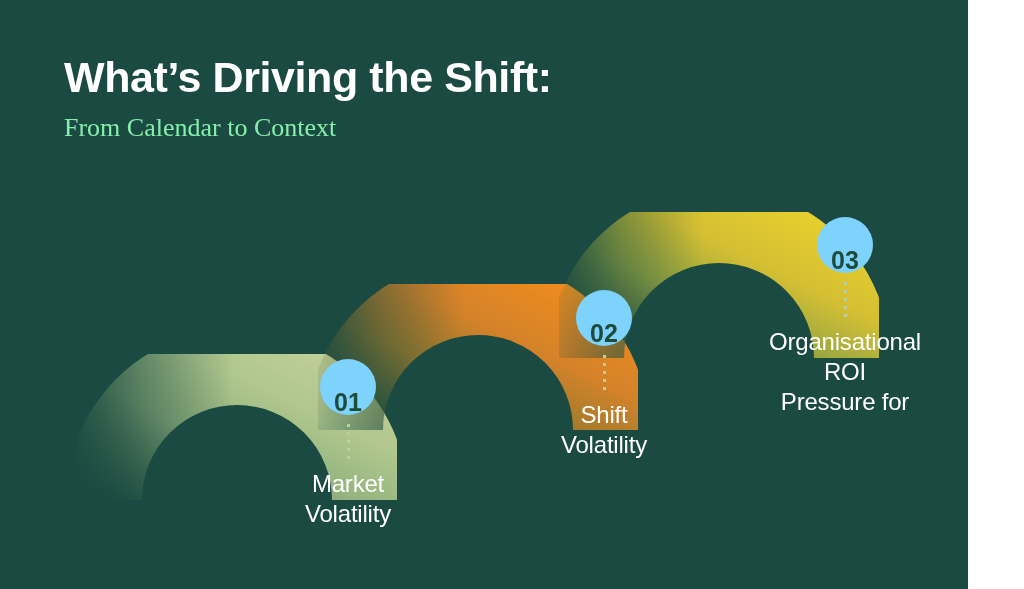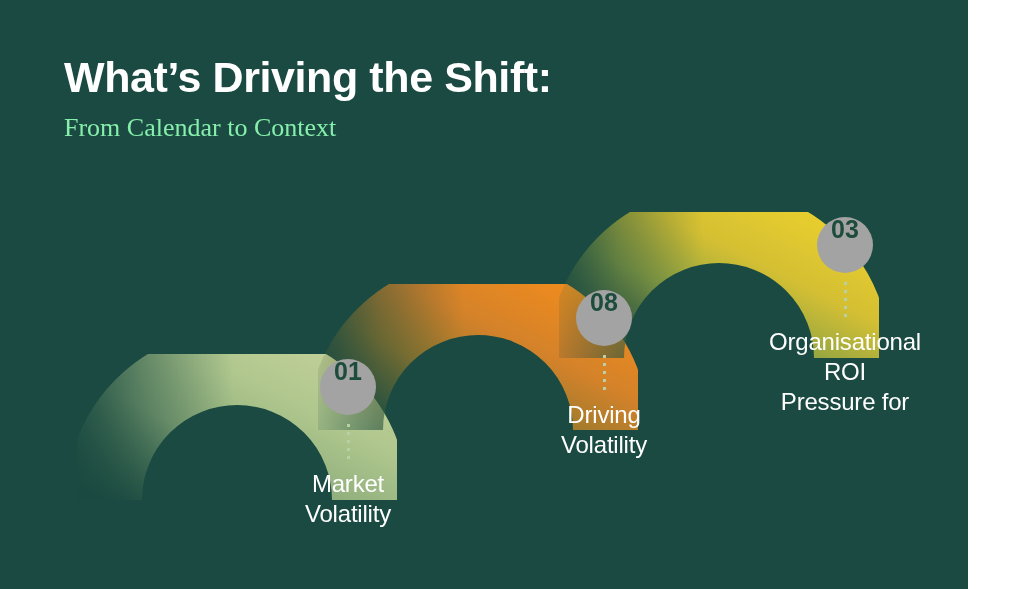--- a/index.html
+++ b/index.html
@@ -59,23 +59,23 @@
     position: absolute;
     width: 280px;
     margin-left: -140px;   
     text-align: center;
   }
   .badge {
     width: 56px;
     height: 56px;
     margin: 0 auto;
     border-radius: 50%;
-    background: #a3a3a3;
+    background: #7dd3fc;
     display: flex;
-    align-items: flex-start;
+    align-items: flex-end;
     justify-content: center;
     box-sizing: border-box;
   }
   .badge-num {
     font-family: "Liberation Sans", sans-serif;
     font-size: 25px;
     font-weight: bold;
     letter-spacing: 0.2px;
     color: #1d4c3d;
     line-height: 1;
@@ -185,25 +185,25 @@
     </div>
     <div class="dots"></div>
     <div class="step-label">
       <div>Market</div>
       <div>Volatility</div>
     </div>
   </div>
 
   <div class="step step-2">
     <div class="badge">
-      <span class="badge-num">08</span>
+      <span class="badge-num">02</span>
     </div>
     <div class="dots"></div>
     <div class="step-label">
-      <div>Driving</div>
+      <div>Shift</div>
       <div>Volatility</div>
     </div>
   </div>
 
   <div class="step step-3">
     <div class="badge">
       <span class="badge-num">03</span>
     </div>
     <div class="dots"></div>
     <div class="step-label">

